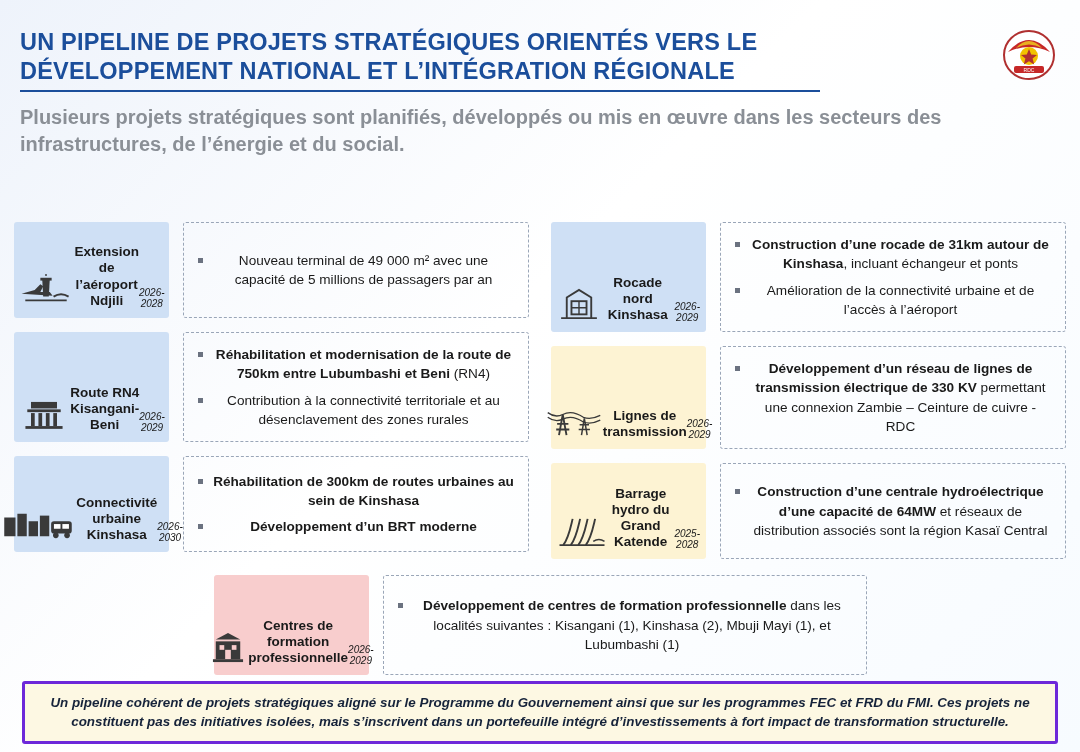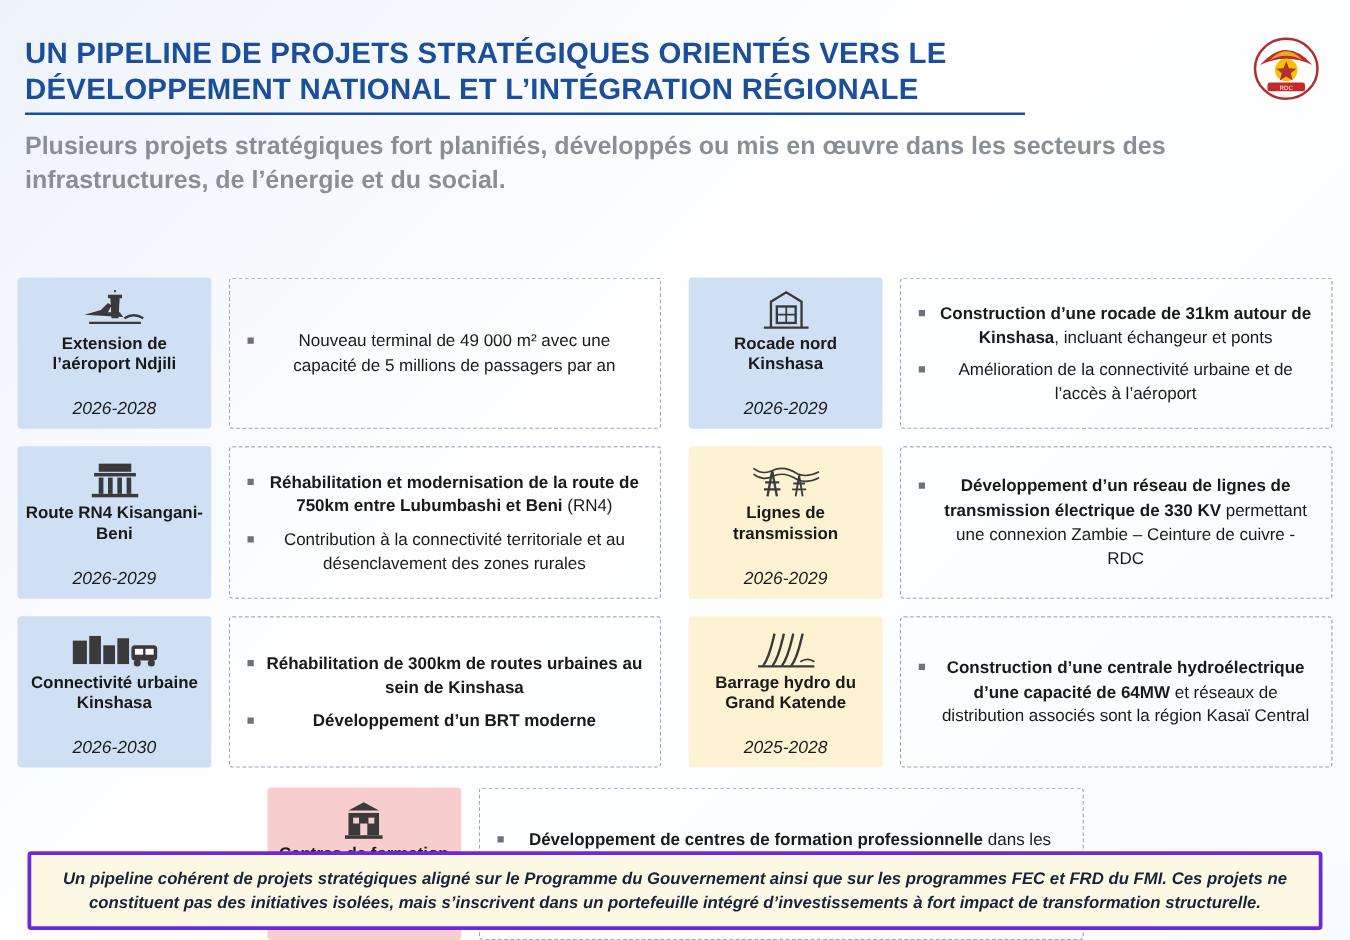--- a/index.html
+++ b/index.html
@@ -74,22 +74,21 @@
     margin-bottom: 14px;
     min-height: 96px;
   }
 
   .label-box {
     width: 155px;
     flex: 0 0 155px;
     border-radius: 3px;
     padding: 8px 6px 9px;
     display: flex;
-    flex-direction: column;
-    align-items: center;
+    align-items: flex-end;
     justify-content: center;
     text-align: center;
   }
   .label-box.blue { background: #cfe0f5; }
   .label-box.yellow { background: #fdf3d3; }
   .label-box.pink { background: #f8cdcd; }
 
   .label-icon {
     height: 34px;
     display: flex;
@@ -98,21 +97,21 @@
     margin-bottom: 3px;
   }
   .label-title {
     font-size: 13.5px;
     font-weight: bold;
     color: #1a1a1a;
     line-height: 1.2;
   }
   .label-years {
     margin-top: 19px;
-    font-size: 14px;
+    font-size: 10px;
     font-style: italic;
     color: #1a1a1a;
   }
 
   .bullet-box {
     flex: 1;
     margin-left: 14px;
     border: 1px dashed #9aa6b8;
     border-radius: 3px;
     padding: 12px 14px 12px 12px;
@@ -175,21 +174,21 @@
   svg { display: block; }
 </style>
 </head>
 <body>
 
 <div class="slide">
 
   <div class="header">
     <div class="title">UN PIPELINE DE PROJETS STRATÉGIQUES ORIENTÉS VERS LE DÉVELOPPEMENT NATIONAL ET L’INTÉGRATION RÉGIONALE</div>
     <div class="title-rule"></div>
-    <div class="subtitle">Plusieurs projets stratégiques fort planifiés, développés ou mis en œuvre dans les secteurs des infrastructures, de l’énergie et du social.</div>
+    <div class="subtitle">Plusieurs projets stratégiques sont planifiés, développés ou mis en œuvre dans les secteurs des infrastructures, de l’énergie et du social.</div>
 
     <div class="emblem">
       <svg viewBox="0 0 62 62" width="62" height="62">
         <ellipse cx="31" cy="33" rx="25" ry="24" fill="#ffffff" stroke="#b03030" stroke-width="2"></ellipse>
         <path d="M10 30 Q31 6 52 30 Q31 20 10 30 Z" fill="#c62828"></path>
         <path d="M18 26 q13 -14 26 0 q-13 -7 -26 0 z" fill="#e8b021"></path>
         <circle cx="31" cy="34" r="9" fill="#f2c200"></circle>
         <path d="M31 27 l2.2 5.6 L39 33 l-4.4 3.6 1.6 5.8 L31 39.2 25.8 42.4 l1.6 -5.8 L23 33 l5.8 -0.4 z" fill="#b03030"></path>
         <rect x="16" y="44" width="30" height="7" rx="2" fill="#c62828"></rect>
         <text x="31" y="50" font-size="5" fill="#ffffff" text-anchor="middle" font-family="Liberation Sans, sans-serif">RDC</text>

